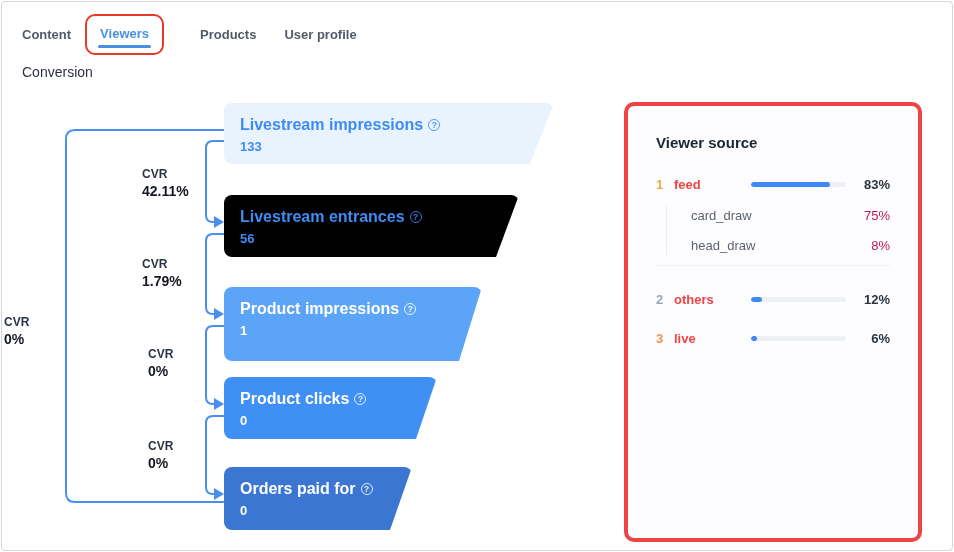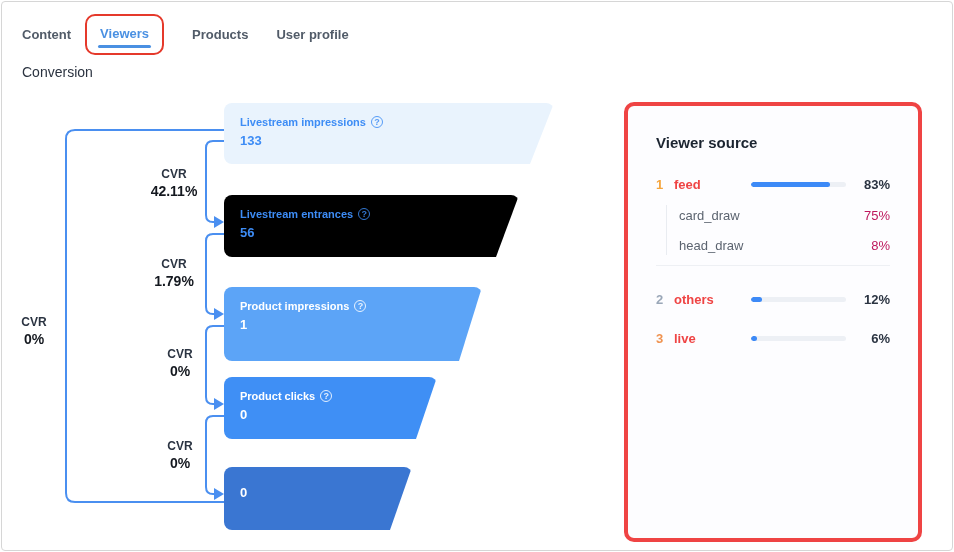--- a/index.html
+++ b/index.html
@@ -9,55 +9,55 @@
     position:absolute; inset:1px; border:1px solid #d6d6d6; border-radius:4px;
     background:#fff; overflow:hidden;
   }
 
   
   .tabs { position:absolute; left:20px; top:12px; height:40px; display:flex; align-items:center; }
   .tab { font-size:13px; color:#515b68; font-weight:600; cursor:pointer; white-space:nowrap; }
   .tab-content { margin-right:14px; }
   .viewers-wrap {
     border:2px solid #e5392b; border-radius:10px; padding:8px 13px 11px;
-    position:relative; margin-right:28px;
+    position:relative; margin-right:36px;
   }
   .tab-viewers { color:#4a90e2; position:relative; display:inline-block; }
   .tab-underline { position:absolute; left:11px; right:11px; bottom:5px; height:3px; border-radius:2px; background:#4a90e2; }
   .tab-products { margin-right:28px; }
 
   
   .section-title { position:absolute; left:20px; top:62px; font-size:14px; font-weight:400; color:#2b3340; }
 
   
   .funnel-svg { position:absolute; left:0; top:0; width:954px; height:552px; z-index:1; }
   .stage {
     position:absolute; left:222px; z-index:2; border-radius:8px;
     padding:13px 16px 0;
   }
-  .stage .label-line { font-size:11px; font-weight:600; display:flex; align-items:center; }
+  .stage .label-line { font-size:16px; font-weight:600; display:flex; align-items:center; }
   .stage .value { font-size:13px; font-weight:600; margin-top:5px; }
   .qmark {
     display:inline-block; width:12px; height:12px; margin-left:5px;
     border:1px solid currentColor; border-radius:50%;
     font-size:9px; line-height:10px; text-align:center; font-weight:600; opacity:.85;
   }
   .qmark::before { content:"?"; }
   .s1 { top:101px; height:61px; width:330px; background:#e9f3fd; color:#3d8cf5;
         clip-path:polygon(0 0,330px 0,306px 100%,0 100%); }
   .s2 { top:193px; height:62px; width:295px; background:#000000; color:#3d8cf5;
         clip-path:polygon(0 0,295px 0,272px 100%,0 100%); }
   .s3 { top:285px; height:74px; width:258px; background:#5ca4f7; color:#ffffff;
         clip-path:polygon(0 0,258px 0,235px 100%,0 100%); }
   .s4 { top:375px; height:62px; width:213px; background:#3f8ff5; color:#ffffff;
         clip-path:polygon(0 0,213px 0,192px 100%,0 100%); }
   .s5 { top:465px; height:63px; width:188px; background:#3a76d2; color:#ffffff;
         clip-path:polygon(0 0,188px 0,166px 100%,0 100%); }
 
-  .cvr { position:absolute; z-index:3; text-align:center; width:64px; }
+  .cvr { position:absolute; z-index:3; text-align:left; width:64px; }
   .cvr .cvr-word { font-size:12px; font-weight:700; color:#2b3442; line-height:16px; }
   .cvr .cvr-val  { font-size:14px; font-weight:700; color:#14181f; line-height:18px; }
   .cvr-1 { left:140px; top:164px; }
   .cvr-2 { left:140px; top:254px; }
   .cvr-3 { left:146px; top:344px; }
   .cvr-4 { left:146px; top:436px; }
   .cvr-all { left:2px; top:312px; width:60px; }
 
   
   .panel {
@@ -66,21 +66,21 @@
     padding:28px;
   }
   .panel-title { font-size:15px; font-weight:700; color:#1b2430; }
   .vs-row { display:flex; align-items:center; margin-top:26px; }
   .vs-rank { width:18px; font-size:13px; font-weight:700; flex:none; }
   .rank-1 { color:#f5a53d; } .rank-2 { color:#9aa7b8; } .rank-3 { color:#f09350; }
   .vs-label { width:77px; flex:none; font-size:13px; font-weight:600; color:#ef4444; cursor:pointer; }
   .bar-track { width:95px; height:5px; border-radius:3px; background:#edf0f5; flex:none; overflow:hidden; }
   .bar-fill { height:100%; border-radius:3px; background:#3d8af7; }
   .vs-pct { margin-left:auto; font-size:13px; font-weight:700; color:#2b3442; }
-  .vs-sub { margin-left:10px; margin-top:13px; border-left:1px solid #e9ecf1; padding-left:12px; }
+  .vs-sub { margin-left:10px; margin-top:13px; border-left:1px solid #e9ecf1; padding-left:24px; }
   .vs-sub-row { display:flex; align-items:center; height:20px; margin-bottom:10px; }
   .vs-sub-label { font-size:13px; color:#5c6470; }
   .vs-sub-pct { margin-left:auto; font-size:13px; color:#be185d; }
   .vs-divider { height:1px; background:#eef0f4; margin:6px 0 0; }
   .vs-row.gap-lg { margin-top:24px; }
 </style>
 </head>
 <body>
 
 <div class="page">
@@ -135,20 +135,24 @@
     <div class="value">1</div>
   </div>
   <div class="stage s4">
     <div class="label-line">
         <span>Product clicks</span>
         <span class="qmark"></span>
       </div>
     <div class="value">0</div>
   </div>
   <div class="stage s5">
+    <div class="label-line">
+        <span>Orders paid for</span>
+        <span class="qmark"></span>
+      </div>
     <div class="value">0</div>
   </div>
 
   <div class="cvr cvr-1">
     <div class="cvr-word">CVR</div>
     <div class="cvr-val">42.11%</div>
   </div>
   <div class="cvr cvr-2">
     <div class="cvr-word">CVR</div>
     <div class="cvr-val">1.79%</div>

